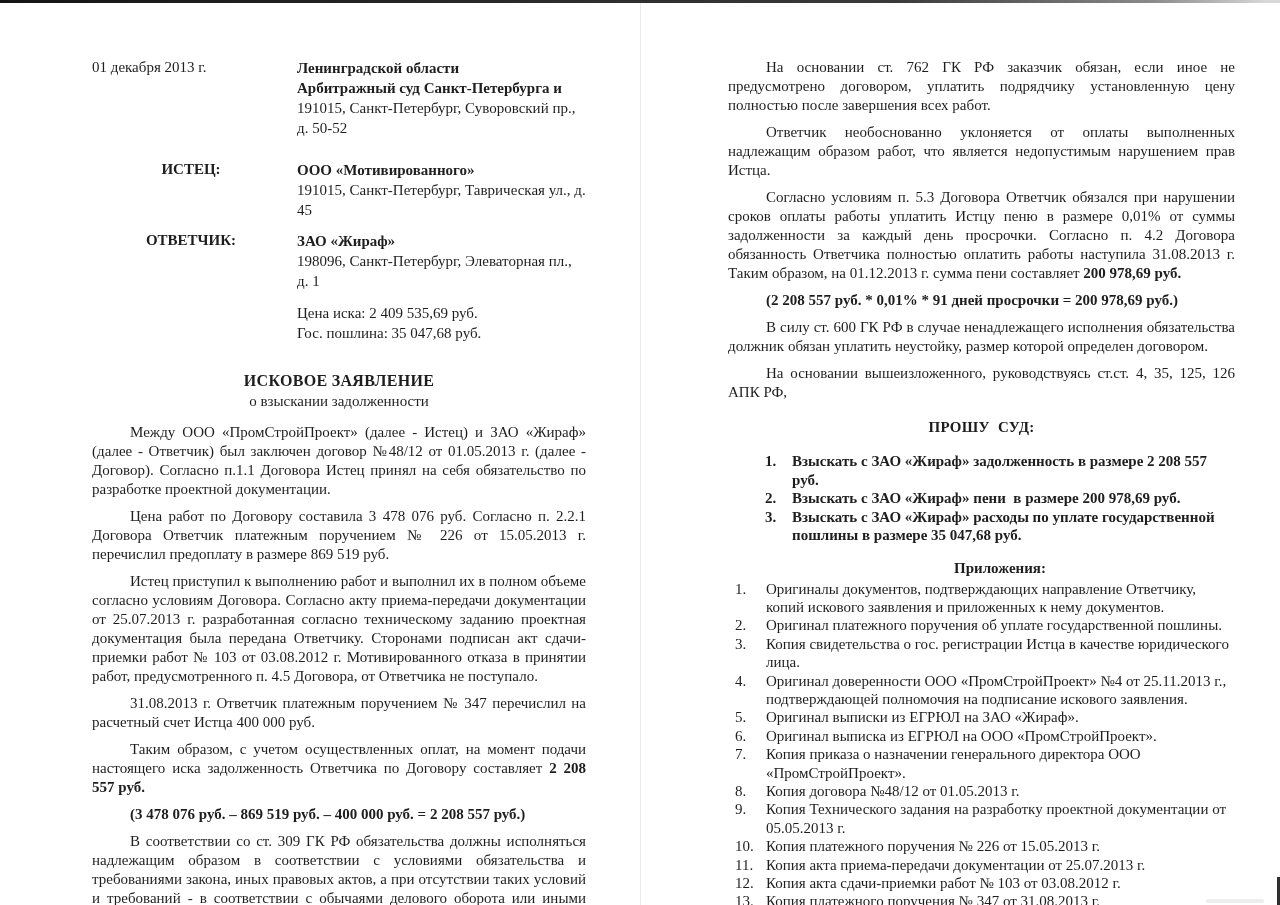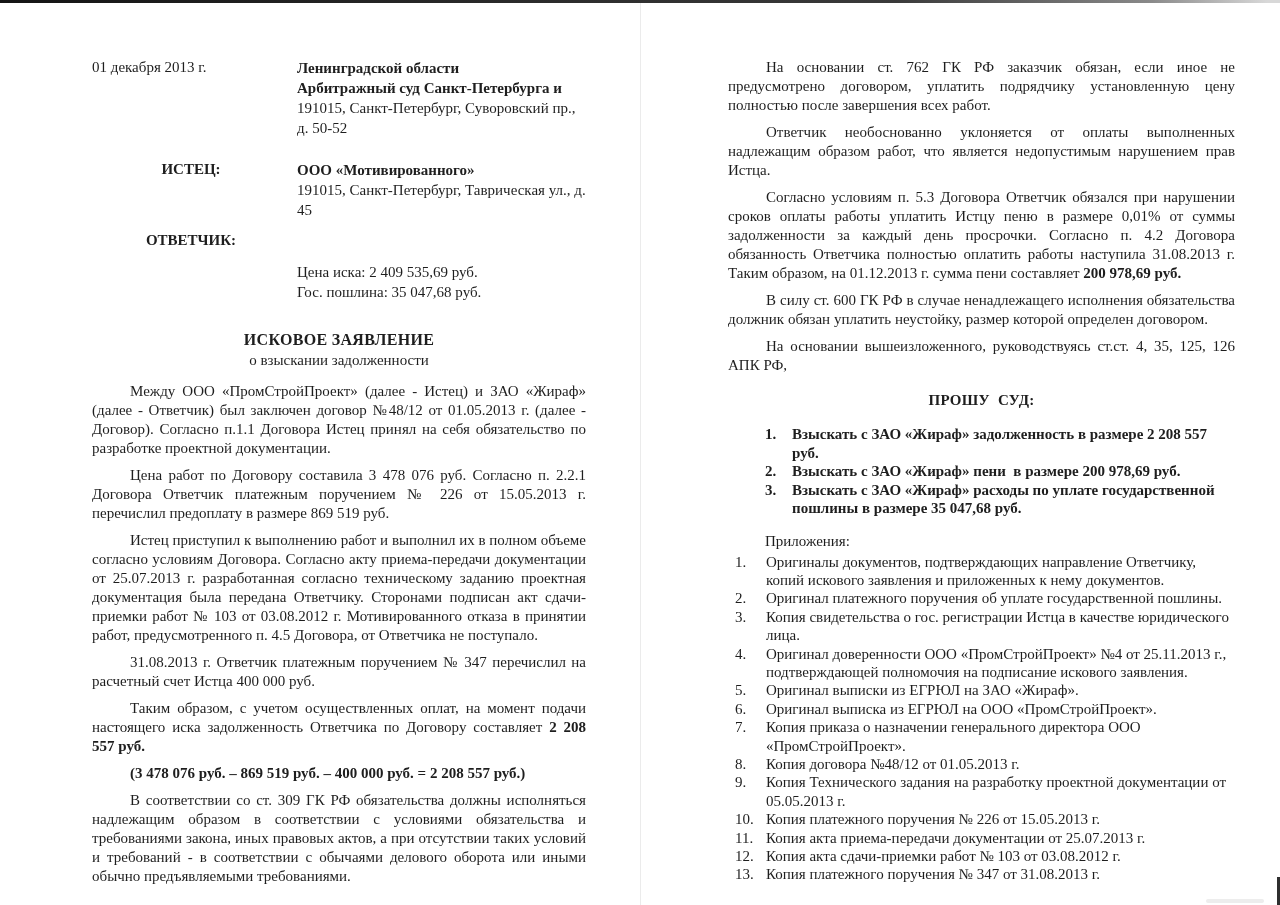--- a/index.html
+++ b/index.html
@@ -41,21 +41,21 @@
 
   .request-heading { text-align:center; font-weight:bold; margin-top:16px; white-space:pre; letter-spacing:.3px; }
   .numlist { margin-top:15px; }
   .numlist .li { display:flex; align-items:flex-start; }
   .numlist .num { flex:none; }
   .numlist .txt { flex:1; }
   .request { padding-left:37px; font-weight:bold; }
   .request .li { line-height:18.5px; }
   .request .num { width:27px; }
   .request .txt { white-space:pre-wrap; }
-  .attachments-heading { font-weight:normal; margin-top:14px; padding-left:37px; margin-bottom:2px; }
+  .attachments-heading { font-weight:bold; margin-top:14px; padding-left:37px; margin-bottom:2px;text-align:center; }
   .attachments { margin-top:0; padding-left:7px; }
   .attachments .li { line-height:18.4px; }
   .attachments .num { width:31px; }
 </style>
 </head>
 <body>
 
 <div class="scan-edge-top"></div>
 <div class="fold-line"></div>
 <div class="scan-edge-right"></div>
@@ -77,20 +77,24 @@
     <span></span>
     <div class="val">
       <div class="b">ООО «Мотивированного»</div>
       <div>191015, Санкт-Петербург, Таврическая ул., д. 45</div>
     </div>
   </div>
 
   <div class="party" style="margin-top:11px;">
     <span class="lbl">ОТВЕТЧИК:</span>
     <span></span>
+    <div class="val">
+      <div class="b">ЗАО «Жираф»</div>
+      <div>198096, Санкт-Петербург, Элеваторная пл., д. 1</div>
+    </div>
   </div>
 
   <div class="price-block">
     <div>Цена иска: 2 409 535,69 руб.</div>
     <div>Гос. пошлина: 35 047,68 руб.</div>
   </div>
 
   <div class="doc-title">ИСКОВОЕ ЗАЯВЛЕНИЕ</div>
   <div class="doc-subtitle">о взыскании задолженности</div>
 
@@ -104,20 +108,21 @@
       <p class="par"><span>В соответствии со ст. 309 ГК РФ обязательства должны исполняться надлежащим образом в соответствии с условиями обязательства и требованиями закона, иных правовых актов, а при отсутствии таких условий и требований - в соответствии с обычаями делового оборота или иными обычно предъявляемыми требованиями.</span></p>
     </div>
 </div>
 
 <div class="col col-right">
 
   <div>
       <p class="par"><span>На основании ст. 762 ГК РФ заказчик обязан, если иное не предусмотрено договором, уплатить подрядчику установленную цену полностью после завершения всех работ.</span></p>
       <p class="par"><span>Ответчик необоснованно уклоняется от оплаты выполненных надлежащим образом работ, что является недопустимым нарушением прав Истца.</span></p>
       <p class="par"><span>Согласно условиям п. 5.3 Договора Ответчик обязался при нарушении сроков оплаты работы уплатить Истцу пеню в размере 0,01% от суммы задолженности за каждый день просрочки. Согласно п. 4.2 Договора обязанность Ответчика полностью оплатить работы наступила 31.08.2013 г. Таким образом, на 01.12.2013 г. сумма пени составляет </span><span class="b">200 978,69 руб.</span></p>
+      <p class="par formula"><span class="b">(2 208 557 руб. * 0,01% * 91 дней просрочки = 200 978,69 руб.)</span></p>
       <p class="par"><span>В силу ст. 600 ГК РФ в случае ненадлежащего исполнения обязательства должник обязан уплатить неустойку, размер которой определен договором.</span></p>
       <p class="par"><span>На основании вышеизложенного, руководствуясь ст.ст. 4, 35, 125, 126 АПК РФ,</span></p>
     </div>
 
   <div class="request-heading">ПРОШУ  СУД:</div>
 
   <div class="numlist request">
       <div class="li">
         <span class="num">1.</span>
         <span class="txt">Взыскать с ЗАО «Жираф» задолженность в размере 2 208 557 руб.</span>

